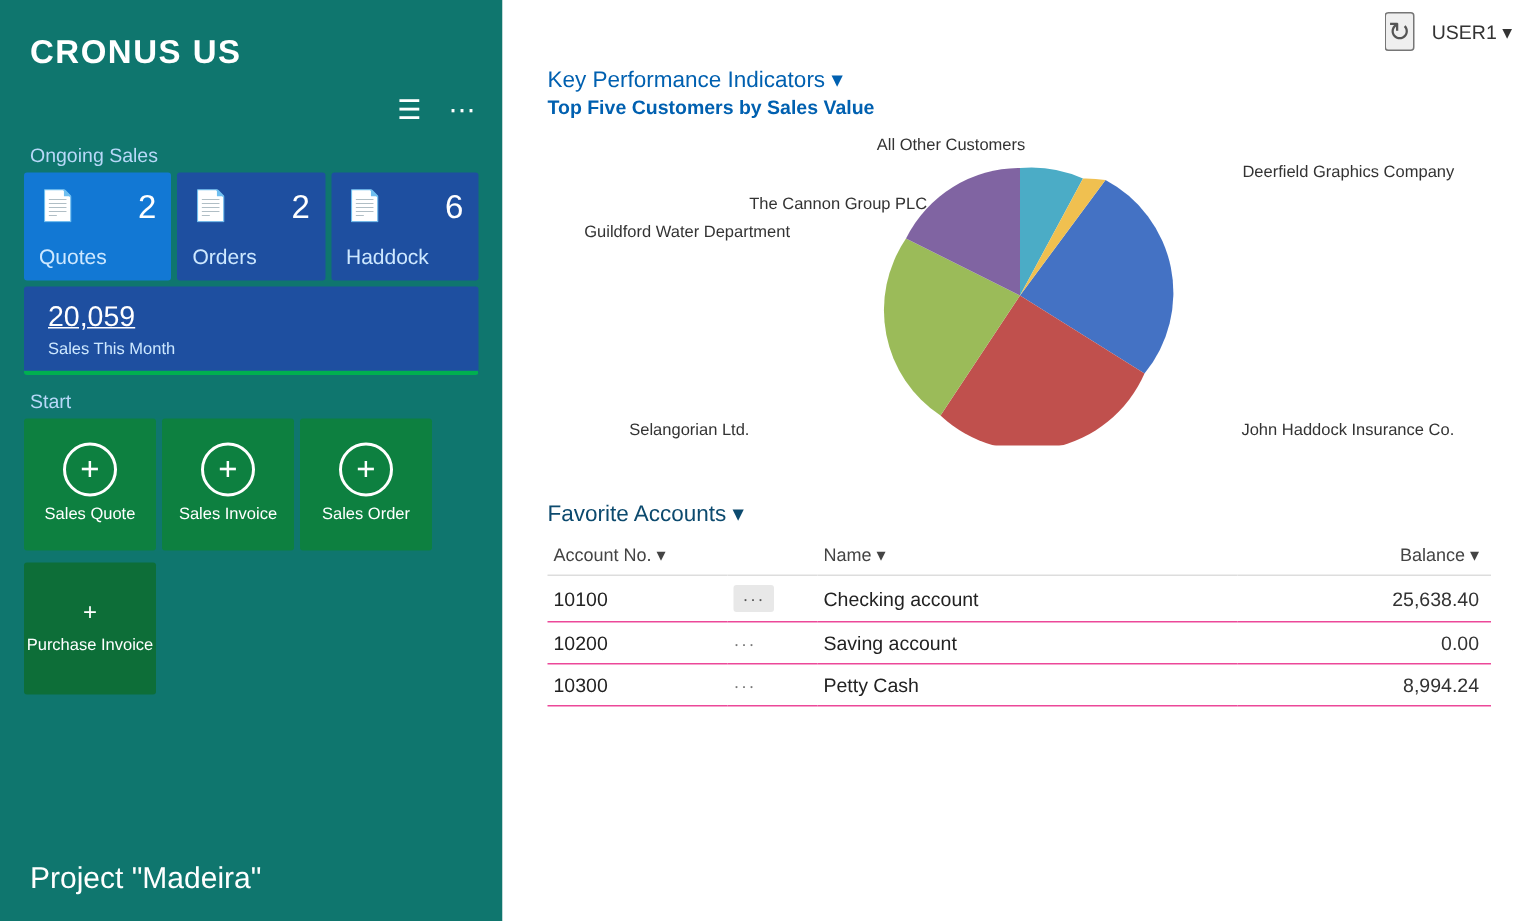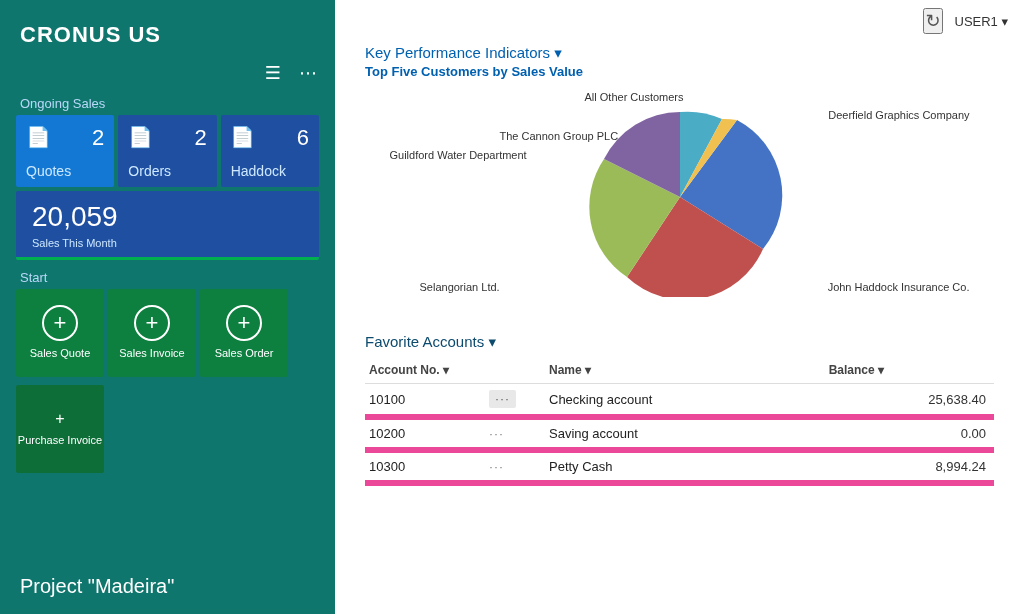--- a/index.html
+++ b/index.html
@@ -80,23 +80,24 @@
     .tile-big {
       background: #1e4fa0;
       border-radius: 2px;
       padding: 10px 16px 8px 16px;
       margin: 0 16px 4px 16px;
       cursor: pointer;
       position: relative;
       border-bottom: 3px solid #00b050;
     }
     .tile-big-number {
-      font-size: 28px;
+      font-size: 19px;
       font-weight: 300;
       color: white;
+      text-decoration: underline;
     }
     .tile-big-label {
       font-size: 11px;
       color: #cde8ff;
       margin-top: 4px;
     }
 
     
     .start-tiles {
       display: flex;
@@ -236,30 +237,30 @@
       margin-bottom: 8px;
     }
     .accounts-table {
       width: 100%;
       border-collapse: collapse;
       font-size: 13px;
     }
     .accounts-table th {
       text-align: left;
       color: #444;
-      font-weight: 700;
+      font-weight: 400;
       padding: 4px 8px 6px 4px;
       border-bottom: 1px solid #ddd;
       font-size: 12px;
       cursor: pointer;
     }
-    .accounts-table th.right { text-align: left; }
+    .accounts-table th.right { text-align: right; }
     .accounts-table td {
       padding: 6px 8px 6px 4px;
-      border-bottom: 6px solid #ec4899;
+      border-bottom: 1px solid #ec4899;
       color: #222;
       font-size: 13px;
     }
     .accounts-table td.right { text-align: right; color: #333; }
     .dots-btn {
       background: #e8e8e8;
       border: none;
       border-radius: 2px;
       padding: 2px 6px;
       cursor: pointer;

